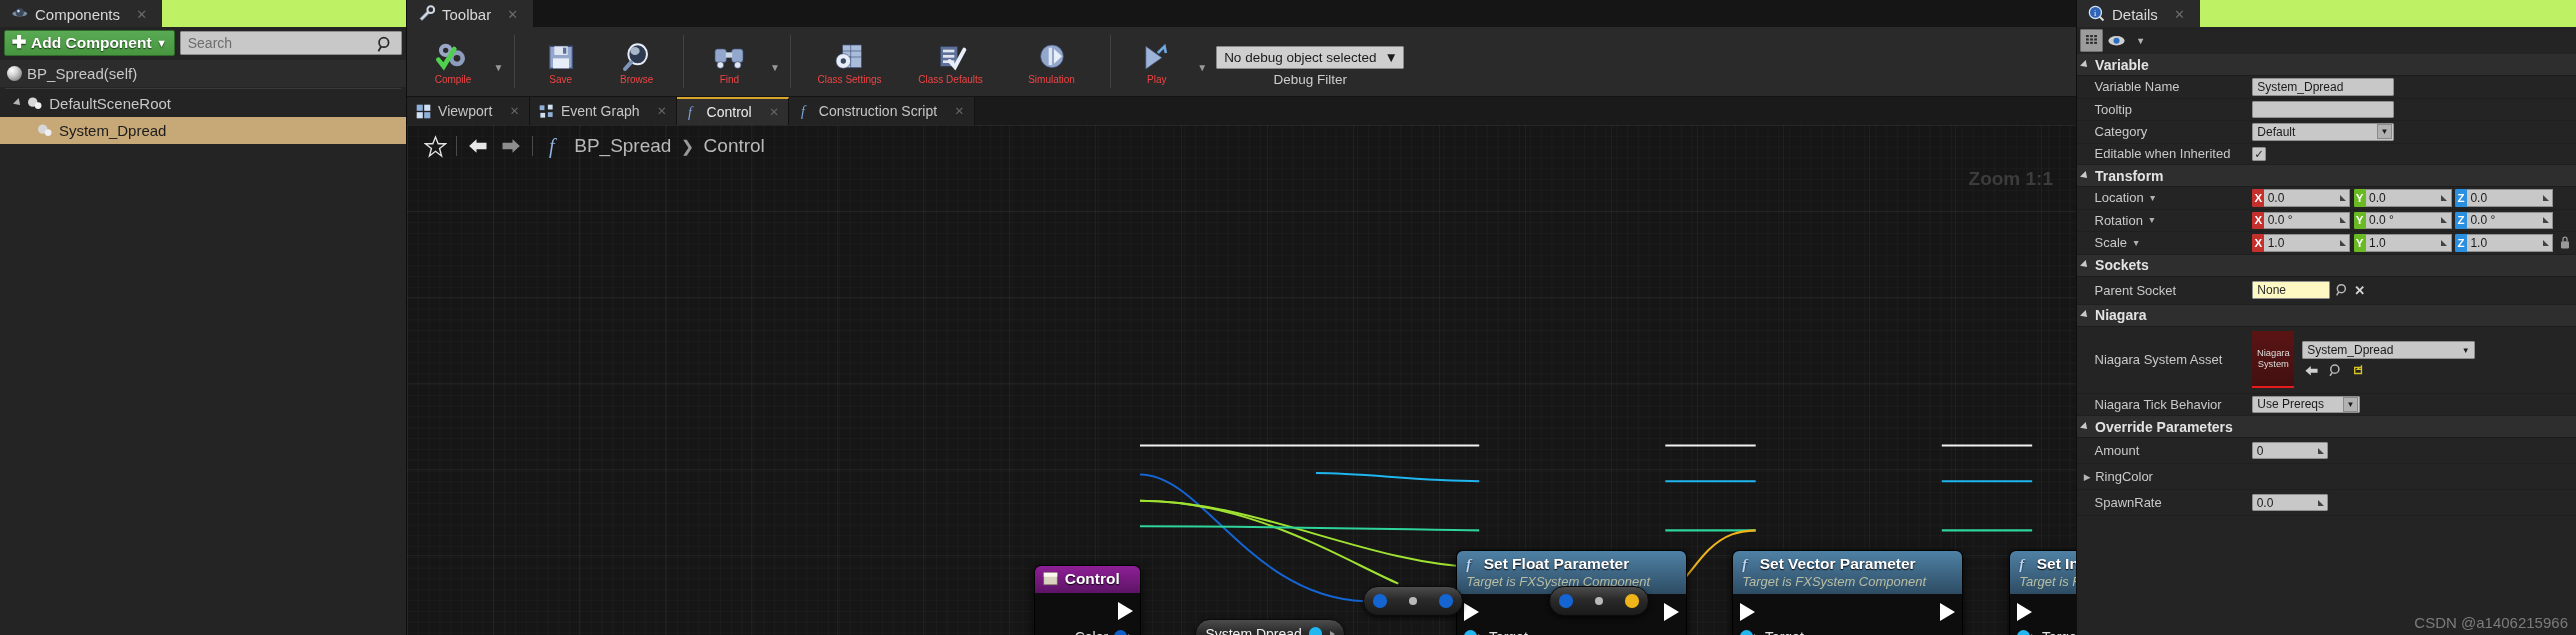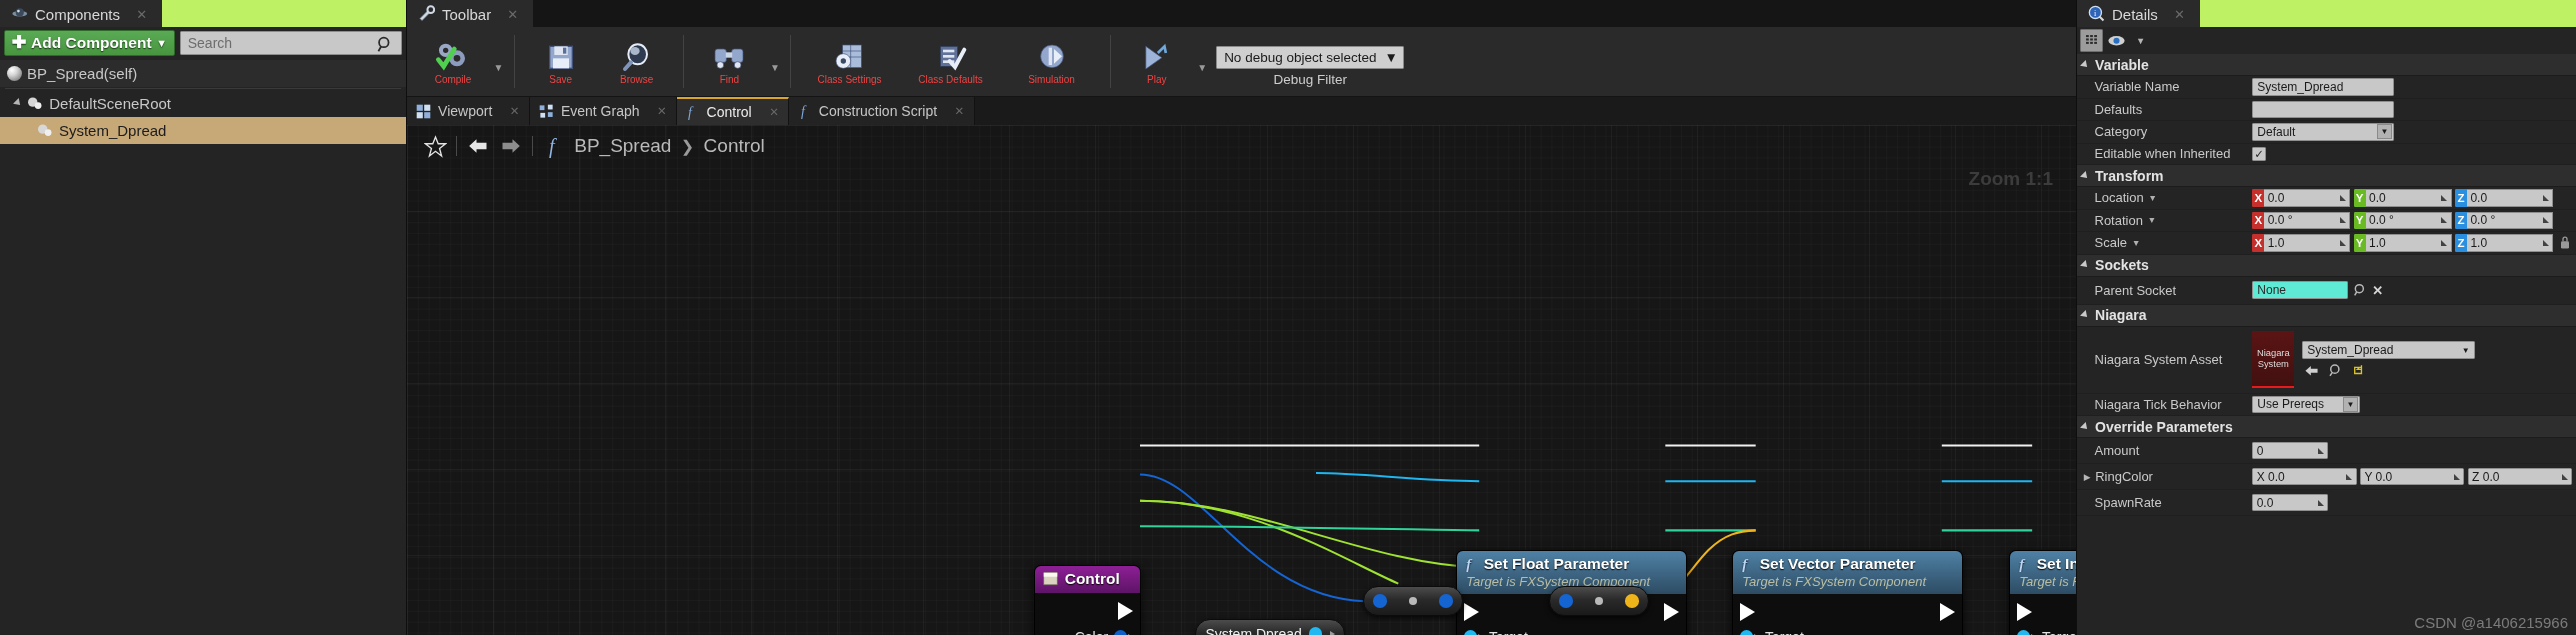--- a/index.html
+++ b/index.html
@@ -699,21 +699,21 @@
       <span class="cat-tri"></span>
       <span>Variable</span>
     </div>
     <div class="prop-row">
       <div class="prop-name">Variable Name</div>
       <div class="prop-val">
           <span class="txtfield" style="width:142px">System_Dpread</span>
         </div>
     </div>
     <div class="prop-row">
-      <div class="prop-name">Defaults</div>
+      <div class="prop-name">Tooltip</div>
       <div class="prop-val">
           <span class="txtfield" style="width:142px"></span>
         </div>
     </div>
     <div class="prop-row">
       <div class="prop-name">Category</div>
       <div class="prop-val">
         <span class="combo" style="width:142px">
           <span>Default</span>
           <span class="cbtn">▼</span>
@@ -833,21 +833,21 @@
       </div>
     </div>
 
     <div class="cat-row">
       <span class="cat-tri"></span>
       <span>Sockets</span>
     </div>
     <div class="prop-row" style="min-height:28px">
       <div class="prop-name">Parent Socket</div>
       <div class="prop-val">
-        <span class="txtfield" style="width:96px;background:#5eead4;color:#2b2b2b">None</span>
+        <span class="txtfield" style="width:78px;background:#fef9c3;color:#2b2b2b">None</span>
         <span>
           <svg class="svgi" width="16" height="16" viewBox="0 0 24 24">
             <circle cx="11" cy="10" r="6" fill="none" stroke="#b9b9b9" stroke-width="2.2"></circle>
             <line x1="7" y1="15" x2="4" y2="20" stroke="#b9b9b9" stroke-width="2.2"></line>
           </svg>
         </span>
         <span style="color:#d5d5d5;font-size:13px;font-weight:bold">✕</span>
       </div>
     </div>
 
@@ -912,42 +912,20 @@
           <span>0</span>
           <span class="spin"></span>
         </span>
       </div>
     </div>
     <div class="prop-row" style="min-height:26px">
       <div class="prop-name" style="padding-left:6.7px">
         <span style="color:#b5b5b5;font-size:8.8px">▶</span>
         <span>RingColor</span>
       </div>
-      <div class="prop-val">
-        <div class="vec">
-          <span class="vec-cell">
-              <span class="vec-in" style="border-left:0.7px solid #8f8f8f;border-radius:1.3px">
-                <span>X  0.0</span>
-                <span class="spin"></span>
-              </span>
-            </span>
-          <span class="vec-cell">
-              <span class="vec-in" style="border-left:0.7px solid #8f8f8f;border-radius:1.3px">
-                <span>Y  0.0</span>
-                <span class="spin"></span>
-              </span>
-            </span>
-          <span class="vec-cell">
-              <span class="vec-in" style="border-left:0.7px solid #8f8f8f;border-radius:1.3px">
-                <span>Z  0.0</span>
-                <span class="spin"></span>
-              </span>
-            </span>
-        </div>
-      </div>
     </div>
     <div class="prop-row" style="min-height:26px">
       <div class="prop-name">SpawnRate</div>
       <div class="prop-val">
         <span class="numfield">
           <span>0.0</span>
           <span class="spin"></span>
         </span>
       </div>
     </div>

